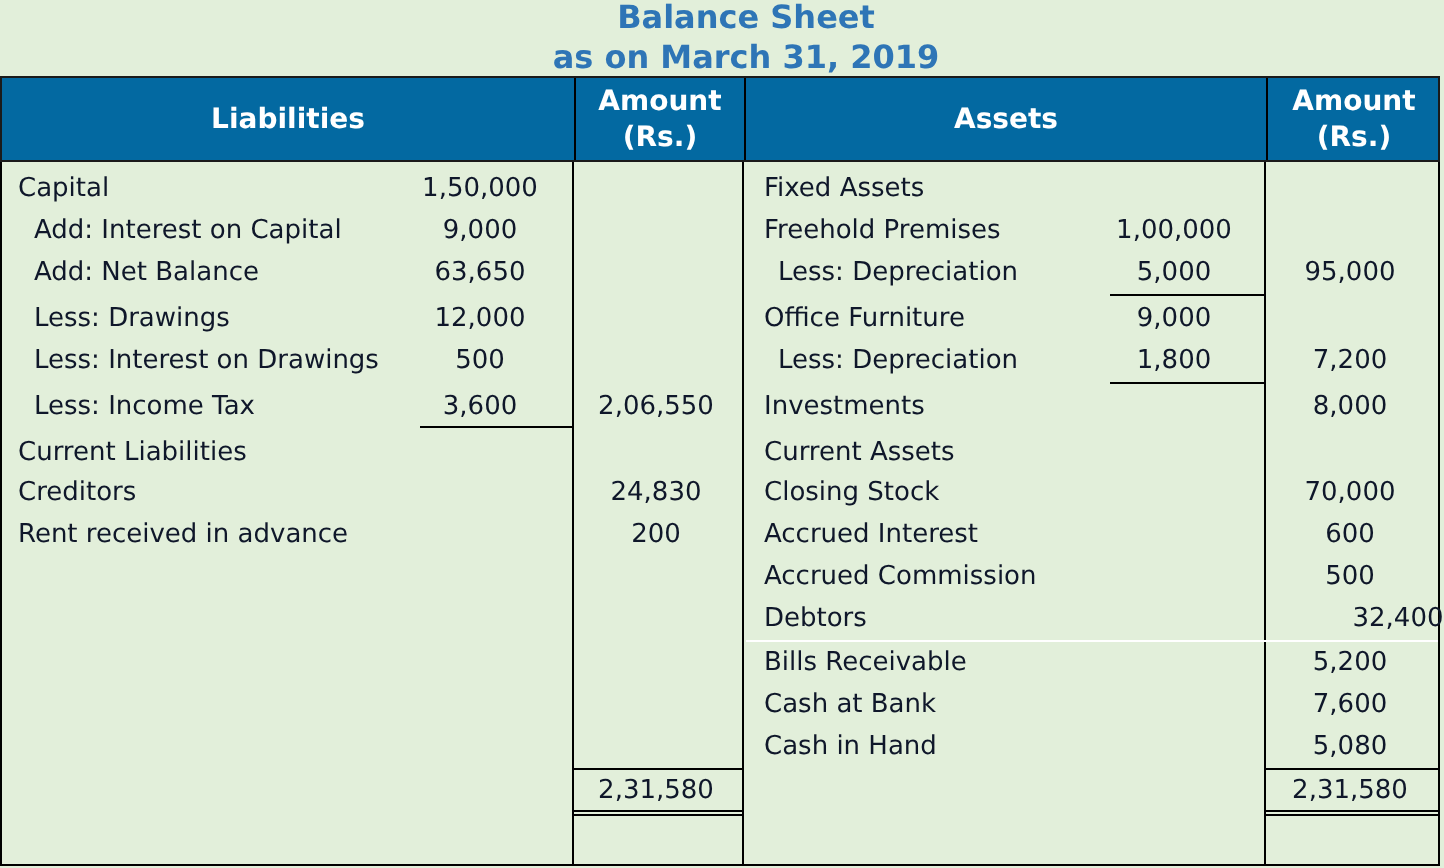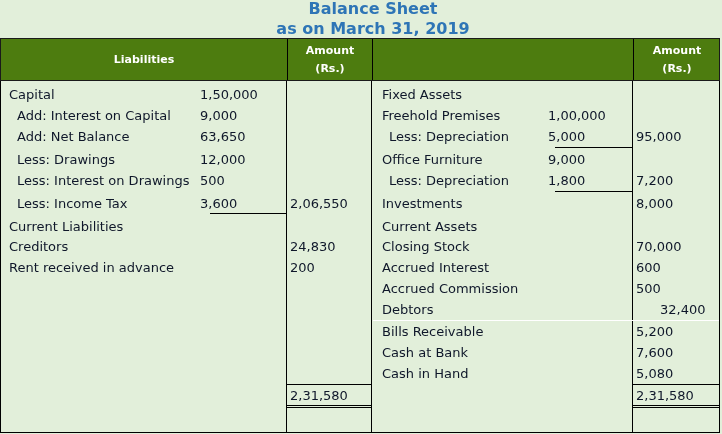--- a/index.html
+++ b/index.html
@@ -10,49 +10,50 @@
     position: relative;
   }
   .title {
     position: absolute; left: 12px; width: 722px; text-align: center;
     color: #2E75B6; font-weight: bold; font-size: 16px;
   }
   .t1 { top: 0px; height: 18px; line-height: 18px; }
   .t2 { top: 19px; height: 19px; line-height: 19px; }
   .header {
     position: absolute; top: 38px; left: 0; width: 720px; height: 43px;
-    background: #4d7c0f; border: 1px solid #1a1a1a; box-sizing: border-box;
-    color: #fff; font-weight: bold; font-size: 11px;
+    background: #0369a1; border: 1px solid #1a1a1a; box-sizing: border-box;
+    color: #fff; font-weight: bold; font-size: 14px;
   }
   .hcell { position: absolute; top: 0; height: 41px; display: flex; align-items: center; justify-content: center; text-align: center; line-height: 18px; }
   .vline { position: absolute; background: #000; width: 1px; }
   .hline { position: absolute; background: #000; height: 1px; }
   .wline { position: absolute; background: #fff; height: 1px; }
   .txt {
     position: absolute; color: #0f172a; font-size: 13px; height: 21px; line-height: 21px; white-space: nowrap;
   }
-  .r { text-align: left; }
+  .r { text-align: center; }
   .frame {
     position: absolute; top: 81px; left: 0; width: 720px; height: 352px;
     border-left: 1px solid #000; border-right: 1px solid #000; border-bottom: 1px solid #000;
     box-sizing: border-box;
   }
 </style>
 </head>
 <body>
 
 <div class="title t1">Balance Sheet</div>
 <div class="title t2">as on March 31, 2019</div>
 
 <div class="header">
   <div class="hcell" style="left:0;width:286px;">Liabilities</div>
   <div class="hcell" style="left:287px;width:84px;flex-direction:column;">
     <span>Amount</span>
     <span>(Rs.)</span>
   </div>
+  <div class="hcell" style="left:372px;width:260px;">Assets</div>
   <div class="hcell" style="left:633px;width:86px;flex-direction:column;">
     <span>Amount</span>
     <span>(Rs.)</span>
   </div>
   <div class="vline" style="left:286px;top:0;height:41px;"></div>
   <div class="vline" style="left:371px;top:0;height:41px;"></div>
   <div class="vline" style="left:632px;top:0;height:41px;"></div>
 </div>
 
 <div class="frame"></div>

